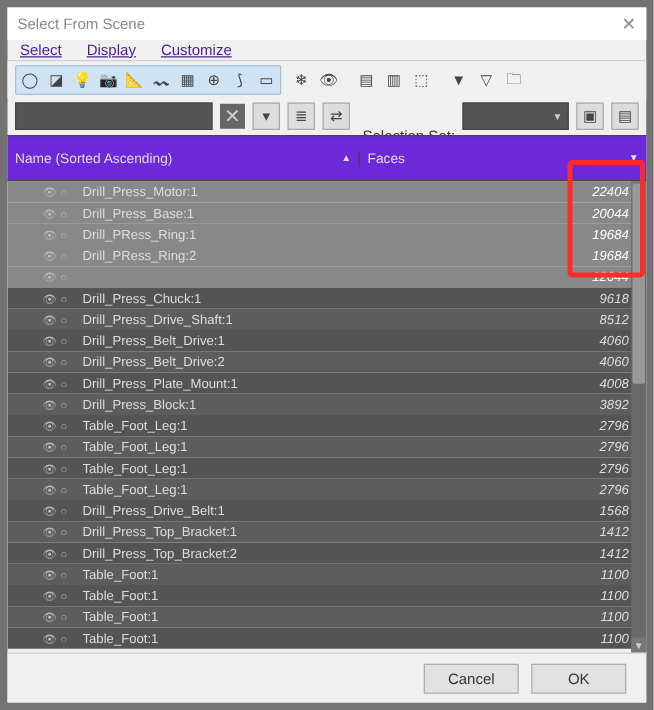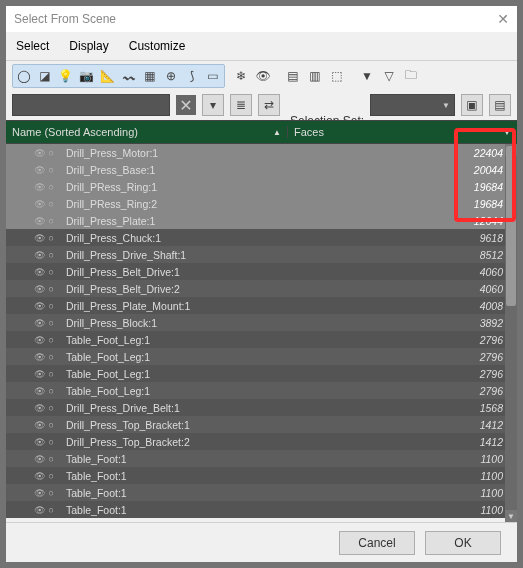--- a/index.html
+++ b/index.html
@@ -1,34 +1,34 @@
 <!DOCTYPE html>
 <html><head>
 <meta charset="utf-8">
 <style>
   * { margin: 0; padding: 0; box-sizing: border-box; font-family: "Segoe UI", Tahoma, sans-serif; }
   body { background: #f0f0f0; width: 523px; height: 568px; overflow: hidden; }
   .window { width: 523px; height: 568px; background: #f0f0f0; display: flex; flex-direction: column; border: 6px solid #737373; }
   .titlebar { height: 26px; background: #fff; display: flex; align-items: center; padding: 0 8px; font-size: 12px; color: #888; justify-content: space-between; }
   .titlebar .close { font-size: 14px; color: #888; }
-  .menubar { height: 27px; display: flex; align-items: center; padding: 0 10px; gap: 20px; font-size: 12px; color: #000000; }
+  .menubar { height: 15px; display: flex; align-items: center; padding: 0 10px; gap: 20px; font-size: 12px; color: #4c1d95; text-decoration: underline; }
   .menubar span { cursor: default; }
   .divider { height: 1px; background: #d0d0d0; margin: 1px 0; }
   .toolbar1 { height: 28px; background: #f0f0f0; display: flex; align-items: center; padding: 0 6px; gap: 2px; }
   .toolbar1 .group { display: flex; align-items: center; gap: 1px; border: 1px solid #a5bfd6; background: #cfe3f4; padding: 1px; border-radius: 2px; margin-right: 4px;}
   .tbtn { width: 20px; height: 20px; display: flex; align-items: center; justify-content: center; font-size: 12px; color: #444; background: #cfe3f4; }
   .tbtn.plain { background: transparent; }
   .toolbar2 { height: 30px; display: flex; align-items: center; padding: 0 6px; gap: 6px; }
   .searchbox { width: 158px; height: 22px; background: #555; border: 1px solid #444; display: flex; align-items: center; }
   .searchbox input { flex: 1; background: transparent; border: none; outline: none; color: #ccc; font-size: 11px; padding: 0 4px;}
   .clearbtn { width: 20px; height: 20px; display:flex; align-items:center; justify-content:center; color:#ccc; background:#666; }
   .ibtn { width: 22px; height: 22px; display:flex; align-items:center; justify-content:center; background:#ddd; border:1px solid #aaa; font-size:12px; color:#444; }
   .sel-label { font-size: 12px; color: #333; margin-left: 4px; margin-top: 31px; }
   .sel-combo { flex:1; height:22px; background:#555; border:1px solid #444; display:flex; align-items:center; justify-content:flex-end; padding:0 4px; color:#ccc; font-size:11px; }
-  .header-row { height: 24px; background: #14532d; display: flex; align-items: center; color: #ddd; font-size: 11px; padding: 4px 6px; border-top:1px solid #444; border-bottom:1px solid #444;}
+  .header-row { height: 37px; background: #6d28d9; display: flex; align-items: center; color: #ddd; font-size: 11px; padding: 4px 6px; border-top:1px solid #444; border-bottom:1px solid #444;}
   .header-name { flex: 0 0 276px; display:flex; align-items:center; justify-content:space-between; padding-right:6px; border-right:1px solid #444;}
   .header-faces { flex: 1; padding-left: 6px; display:flex; justify-content:space-between; align-items:center;}
   .list { flex: 1; overflow: hidden; position: relative; }
   .row { height: 17px; display: flex; align-items: center; color: #ddd; font-size: 10.5px; }
   .row.sel { background: #888; }
   .row.alt0 { background: #545454; }
   .row.alt1 { background: #5d5d5d; }
   .row .icons { flex: 0 0 60px; display:flex; align-items:center; gap:3px; padding-left: 28px; color:#bbb; font-size:9px;}
   .row .name { flex: 0 0 216px; overflow: hidden; white-space: nowrap;}
   .row .gap { flex: 0 0 10px; }
@@ -147,21 +147,20 @@
         </div>
         <div class="name">Drill_PRess_Ring:2</div>
         <div class="gap"></div>
         <div class="faces">19684</div>
       </div>
       <div class="row sel">
         <div class="icons">
           <span>👁</span>
           <span>○</span>
         </div>
-        <div class="name">Drill_Press_Plate:1</div>
         <div class="gap"></div>
         <div class="faces">12644</div>
       </div>
       <div class="row alt0">
         <div class="icons">
           <span>👁</span>
           <span>○</span>
         </div>
         <div class="name">Drill_Press_Chuck:1</div>
         <div class="gap"></div>

